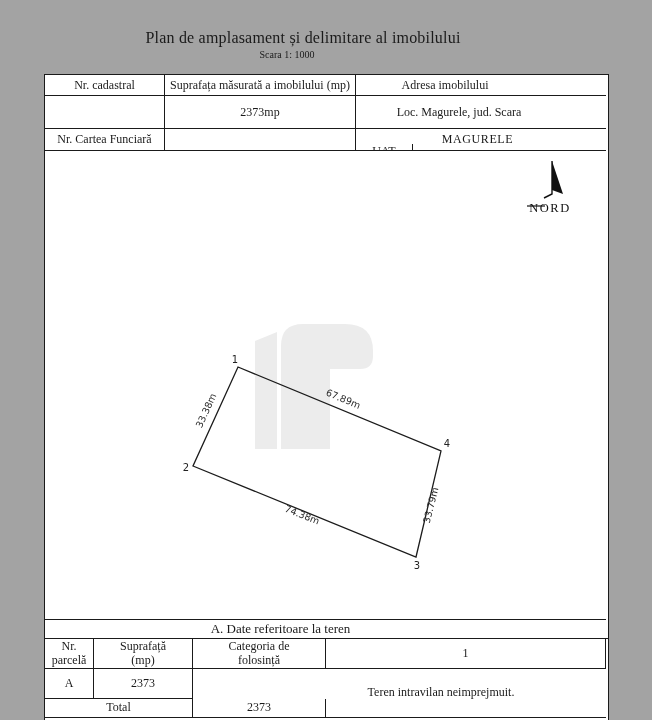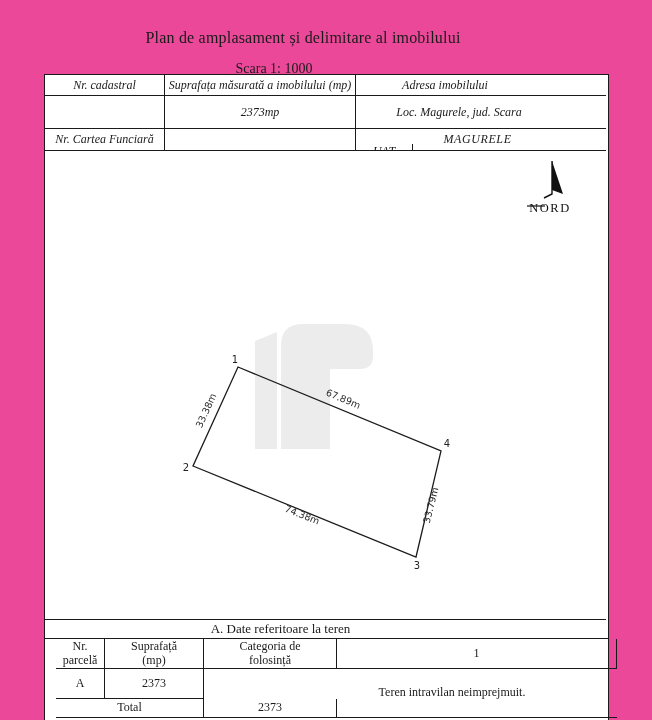--- a/index.html
+++ b/index.html
@@ -1,52 +1,52 @@
 <!DOCTYPE html>
 <html><head>
 <meta charset="utf-8">
 <style>
   html,body { margin:0; padding:0; background:#fff; }
   .page {
     position:relative; width:652px; height:720px; overflow:hidden;
-    background:#ec4899; color:#1a1a1a;
+    background:#a3a3a3; color:#1a1a1a;
     font-family:"Liberation Serif","DejaVu Serif",serif;
   }
   .doc-title {
     position:absolute; top:29px; left:303px; transform:translateX(-50%);
     font-size:16px; white-space:nowrap; letter-spacing:0.2px;
   }
   .doc-scale {
-    position:absolute; top:49px; left:274px; transform:translateX(-50%);
-    font-size:14px; white-space:nowrap;margin-top:12px;
+    position:absolute; top:49px; left:287px; transform:translateX(-50%);
+    font-size:10px; white-space:nowrap;
   }
   .doc {
     position:absolute; left:44px; top:74px; width:563px; height:650px;
     border:1px solid #1a1a1a; background:#fff;
   }
   
-  .ttable { display:grid; grid-template-columns:120px 191px 1fr; width:561px;font-style:italic; }
+  .ttable { display:grid; grid-template-columns:120px 191px 1fr; width:561px; }
   .ttable > div { box-sizing:border-box; font-size:12px; display:flex; align-items:center; justify-content:center; text-align:center; overflow:hidden; white-space:nowrap; }
   .bb { border-bottom:1px solid #1a1a1a; }
   .br { border-right:1px solid #1a1a1a; }
   .h21 { height:21px; } .h33 { height:33px; } .h22 { height:22px; }
   .addr-h { padding-right:72px; }
   .addr-v { padding-right:44px; }
   .row3c3 { display:flex; padding:0 !important; }
   .uat-cell { box-sizing:border-box; width:57px; border-right:1px solid #1a1a1a; display:flex; align-items:center; justify-content:center;margin-top:24px; }
   .uat-val { flex:1; display:flex; align-items:center; justify-content:center; padding-right:64px; letter-spacing:0.6px; }
   
   .draw { box-sizing:border-box; width:561px; height:469px; border-bottom:1px solid #1a1a1a; position:relative; }
   .dim-label { font-family:"DejaVu Sans",sans-serif; font-size:9.5px; fill:#2a2a2a; }
   .vx-label  { font-family:"DejaVu Sans",sans-serif; font-size:10px; fill:#222; }
   .nord-text { font-family:"Liberation Serif",serif; font-size:12.5px; letter-spacing:1.5px; fill:#111; }
   
   .bsection { box-sizing:border-box; height:19px; border-bottom:1px solid #1a1a1a;
     display:flex; align-items:center; justify-content:center; font-size:13px; padding-right:92px; }
-  .bgrid { display:grid; grid-template-columns:49px 99px 133px 1fr; grid-template-rows:30px 30px 19px; width:561px;margin-left:11px; }
+  .bgrid { display:grid; grid-template-columns:49px 99px 133px 1fr; grid-template-rows:30px 30px 19px; width:561px; }
   .bgrid > div { box-sizing:border-box; font-size:12px; display:flex; flex-direction:column; align-items:center; justify-content:center; text-align:center; line-height:1.15; overflow:hidden; }
   .mentions-h { padding-right:44px; }
   .mentions-cell { grid-column:4; grid-row:2 / span 2; border-bottom:1px solid #1a1a1a; padding-right:50px; }
   .total-cell { grid-column:1 / span 2; }
   .bnext { font-size:12px; font-weight:bold; display:flex; justify-content:center; padding-right:92px; margin-top:1px; white-space:nowrap; }
 </style>
 </head>
 <body>
 
 <div class="page">

